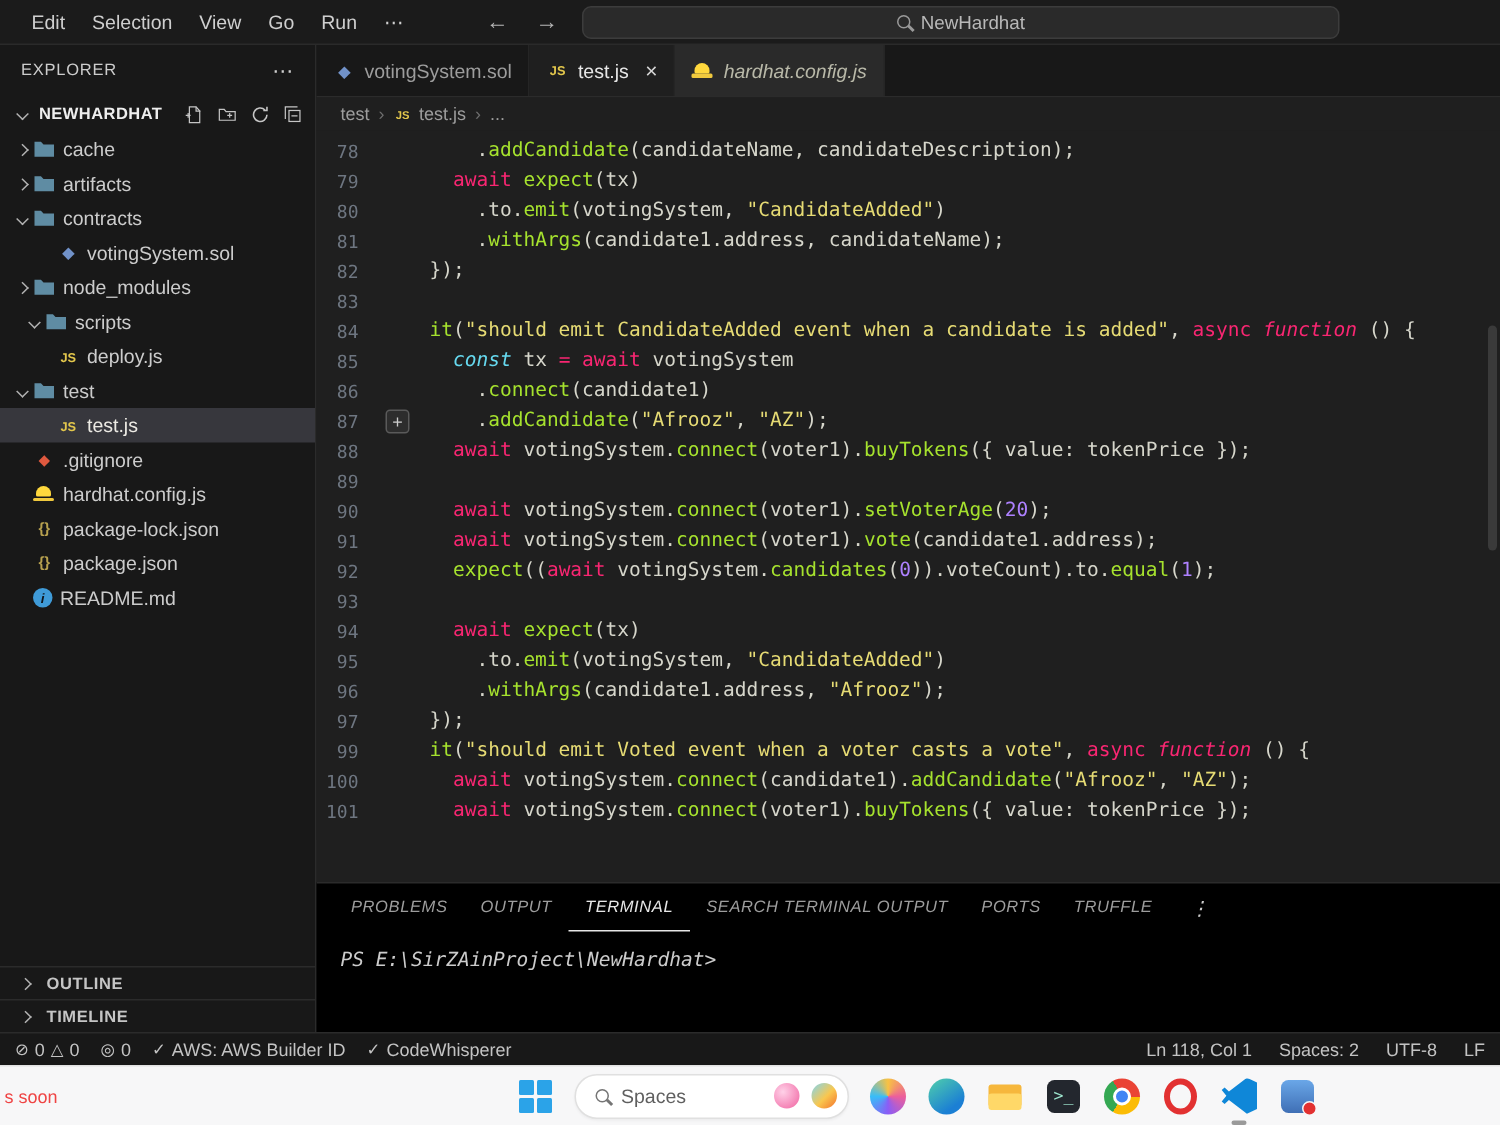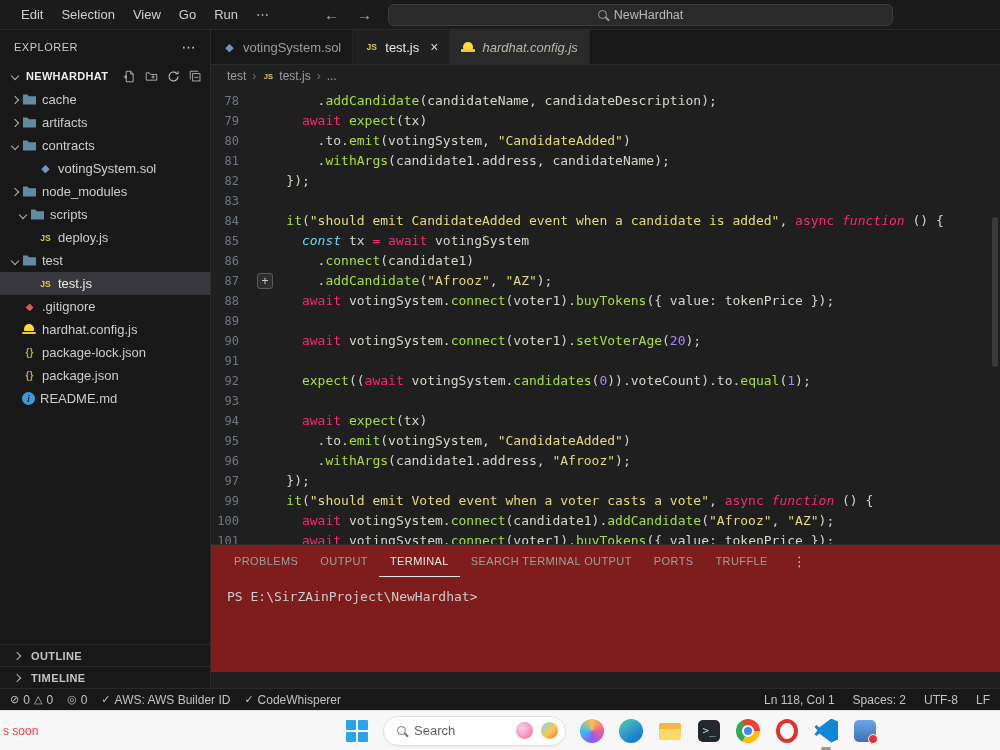--- a/index.html
+++ b/index.html
@@ -82,22 +82,22 @@
   .tok-n { color:#ae81ff; }
   .tok-c { color:#66d9ef; font-style:italic; }
   .tok-ki { color:#f92672; font-style:italic;margin-top:48px; }
   .plus-badge { position:absolute; left:46px; top:2px; width:16px; height:16px; background:#2d2d2d;
                 border:1px solid #5a5a5a; border-radius:3px; color:#cccccc; font-size:12px; line-height:14px;
                 text-align:center; font-family:"Liberation Sans",sans-serif; }
   .scrollbar { position:absolute; right:0; top:87px; width:10px; height:473px; }
   .scroll-thumb { position:absolute; top:130px; right:2px; width:6px; height:150px; background:#3a3a3a; border-radius:3px; }
 
   
-  .panel { position:absolute; left:211px; top:544px; right:0; height:128px; background:#7f1d1d;
-           border-top:1px solid #2b2b2b; }
+  .panel { position:absolute; left:211px; top:588px; right:0; height:128px; background:#000000;
+           border-top:1px solid #2b2b2b;font-style:italic; }
   .panel-tabs { display:flex; align-items:center; height:32px; padding:0 12px; font-size:11px;
                 color:#9d9d9d; letter-spacing:.4px; }
   .panel-tab { padding:0 11px; height:100%; display:flex; align-items:center;
                border-bottom:1px solid transparent; cursor:default; white-space:nowrap; }
   .panel-tab.active { color:#e7e7e7; border-bottom-color:#e7e7e7; }
   .panel-more { color:#cfcfcf; margin-left:14px; font-size:13px; }
   .panel-content { padding:12px 0 0 16px; font-family:"DejaVu Sans Mono",monospace; font-size:13px; color:#cccccc; }
 
   
   .statusbar { position:absolute; left:0; right:0; bottom:40px; height:22px; background:#181818;
@@ -412,20 +412,21 @@
     <div class="code-line">
       <span class="line-num">89</span>
       <span class="line-code"></span>
     </div>
     <div class="code-line">
       <span class="line-num">90</span>
       <span class="line-code"><span class="tok-p">      </span><span class="tok-k">await</span><span class="tok-p"> votingSystem.</span><span class="tok-f">connect</span><span class="tok-p">(voter1).</span><span class="tok-f">setVoterAge</span><span class="tok-p">(</span><span class="tok-n">20</span><span class="tok-p">);</span></span>
     </div>
     <div class="code-line">
       <span class="line-num">91</span>
+      <span class="line-code"><span class="tok-p">      </span><span class="tok-k">await</span><span class="tok-p"> votingSystem.</span><span class="tok-f">connect</span><span class="tok-p">(voter1).</span><span class="tok-f">vote</span><span class="tok-p">(candidate1.address);</span></span>
     </div>
     <div class="code-line">
       <span class="line-num">92</span>
       <span class="line-code"><span class="tok-p">      </span><span class="tok-f">expect</span><span class="tok-p">((</span><span class="tok-k">await</span><span class="tok-p"> votingSystem.</span><span class="tok-f">candidates</span><span class="tok-p">(</span><span class="tok-n">0</span><span class="tok-p">)).voteCount).to.</span><span class="tok-f">equal</span><span class="tok-p">(</span><span class="tok-n">1</span><span class="tok-p">);</span></span>
     </div>
     <div class="code-line">
       <span class="line-num">93</span>
       <span class="line-code"></span>
     </div>
     <div class="code-line">
@@ -509,21 +510,21 @@
     <div class="tb-icon">
       <span class="win">
           <span></span>
           <span></span>
           <span></span>
           <span></span>
         </span>
     </div>
     <div class="tb-search">
       <span class="mag dark"></span>
-      <span>Search</span>
+      <span>Spaces</span>
       <span class="bing-ic bing1"></span>
       <span class="bing-ic bing2"></span>
     </div>
     <div id="tb-apps" style="display:flex;align-items:center;gap:13px;">
         <div class="tb-icon">
           <span class="app-copilot"></span>
         </div>
         <div class="tb-icon">
           <span class="app-edge"></span>
         </div>

